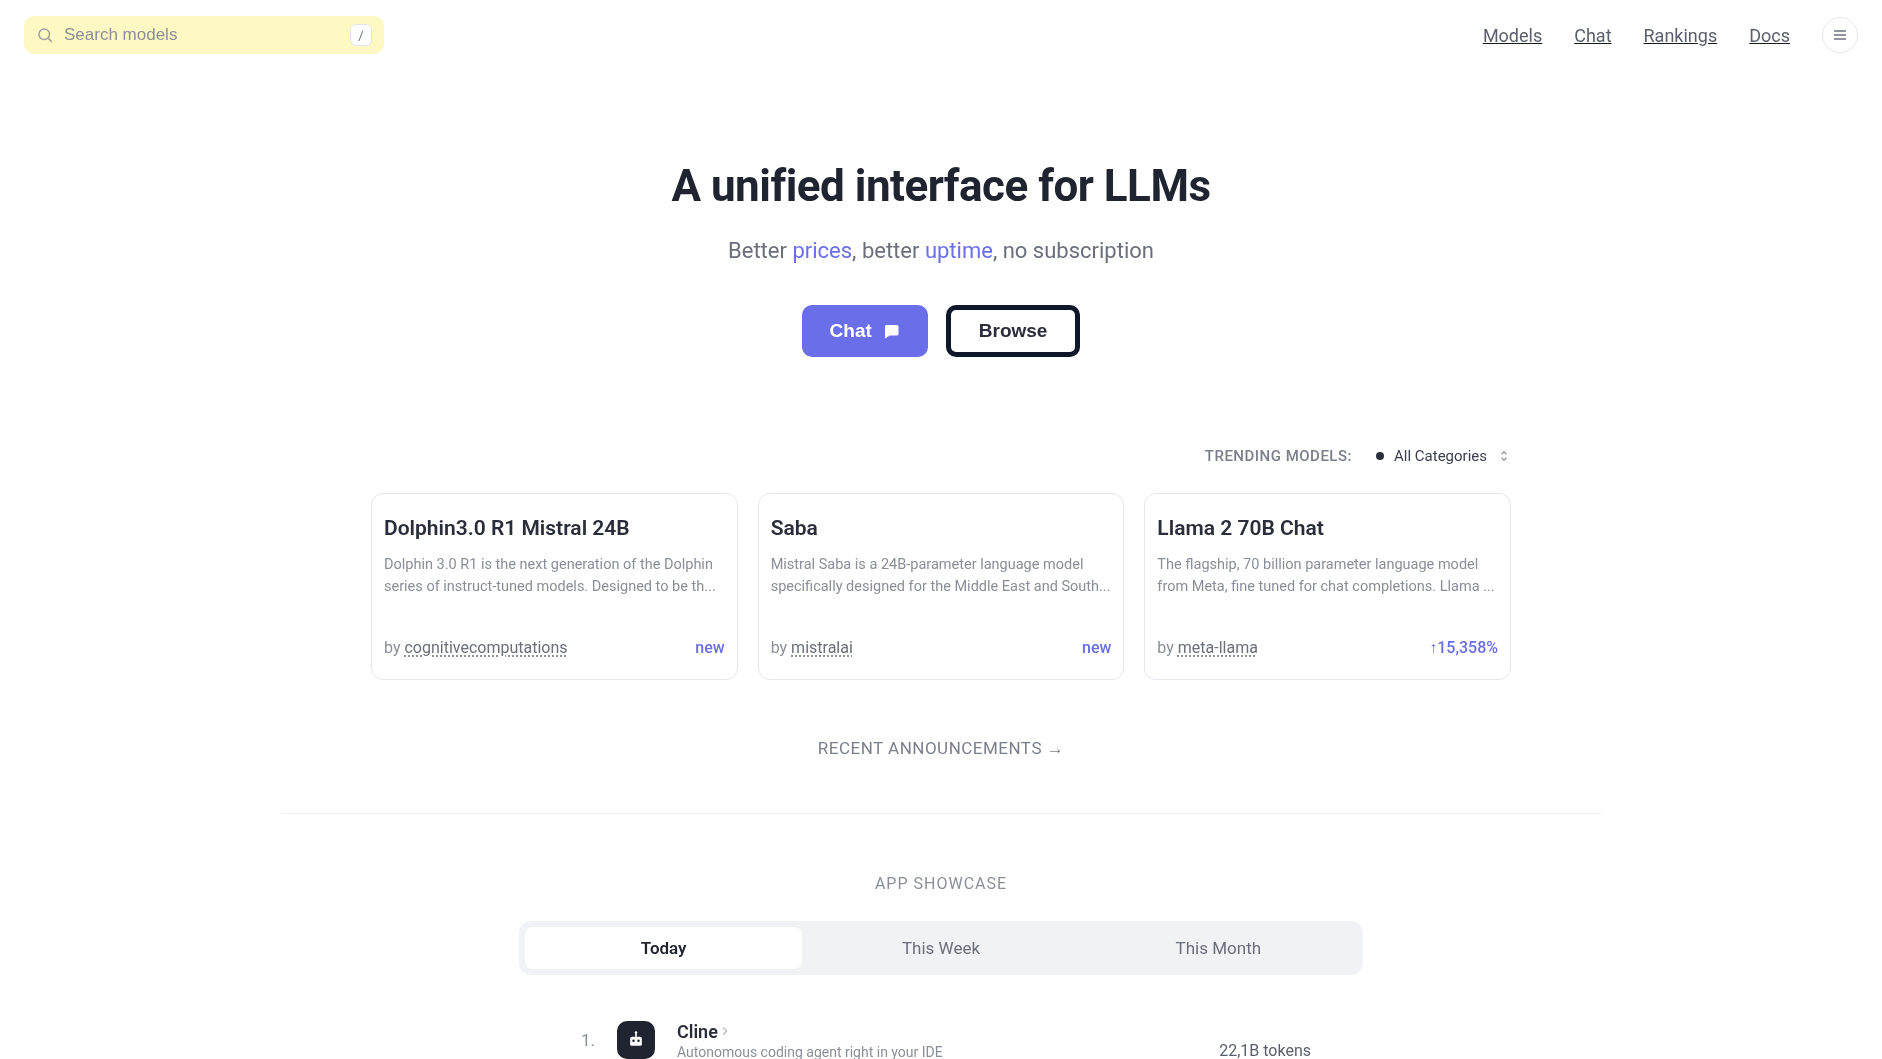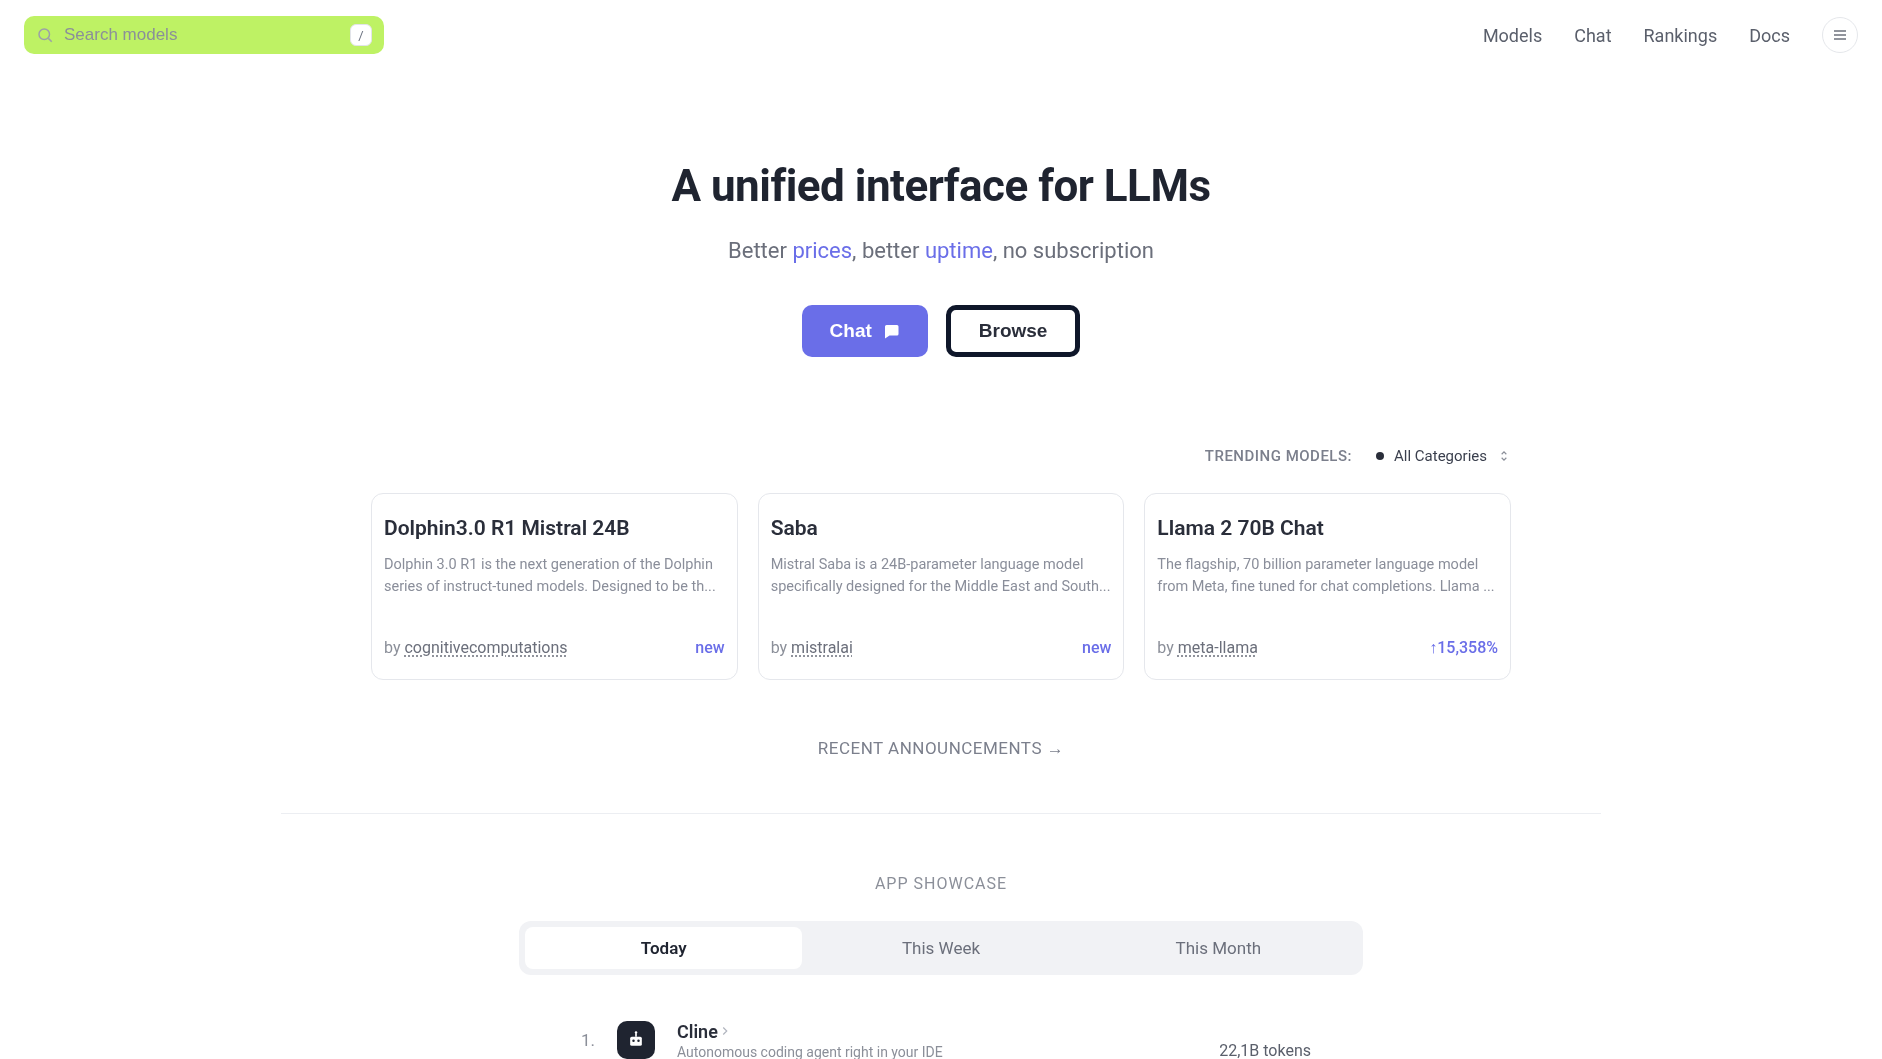--- a/index.html
+++ b/index.html
@@ -14,21 +14,21 @@
 
 .header {
   display: flex;
   align-items: center;
   justify-content: space-between;
   padding: 16px 24px;
 }
 .search-wrap {
   display: flex;
   align-items: center;
-  background: #bef264;
+  background: #fef9c3;
   border-radius: 10px;
   padding: 8px 12px;
   width: 360px;
   gap: 10px;
 }
 .search-icon {
   width: 18px; height: 18px;
   color: #9ca0a8;
   flex-shrink: 0;
 }
@@ -48,20 +48,21 @@
   width: 22px; height: 22px;
   display: flex;
   align-items: center; justify-content: center;
   font-size: 13px;
   color: #6b7280;
 }
 .nav {
   display: flex;
   align-items: center;
   gap: 32px;
+  text-decoration: underline;
 }
 .nav-link {
   font-size: 18px;
   color: #5a5f6b;
   cursor: pointer;
 }
 .hamburger {
   width: 36px; height: 36px;
   border-radius: 50%;
   border: 1px solid #e5e7eb;
@@ -235,21 +236,20 @@
   color: #8b8f99;
   letter-spacing: 1px;
 }
 .tabs {
   margin: 28px auto 0;
   width: 844px;
   background: #f1f2f5;
   border-radius: 12px;
   padding: 6px;
   display: flex;
-  justify-content: flex-end;
 }
 .tab {
   flex: 1;
   height: 42px;
   display: flex;
   align-items: center;
   justify-content: center;
   font-size: 17px;
   color: #6b6f7b;
   border-radius: 8px;

